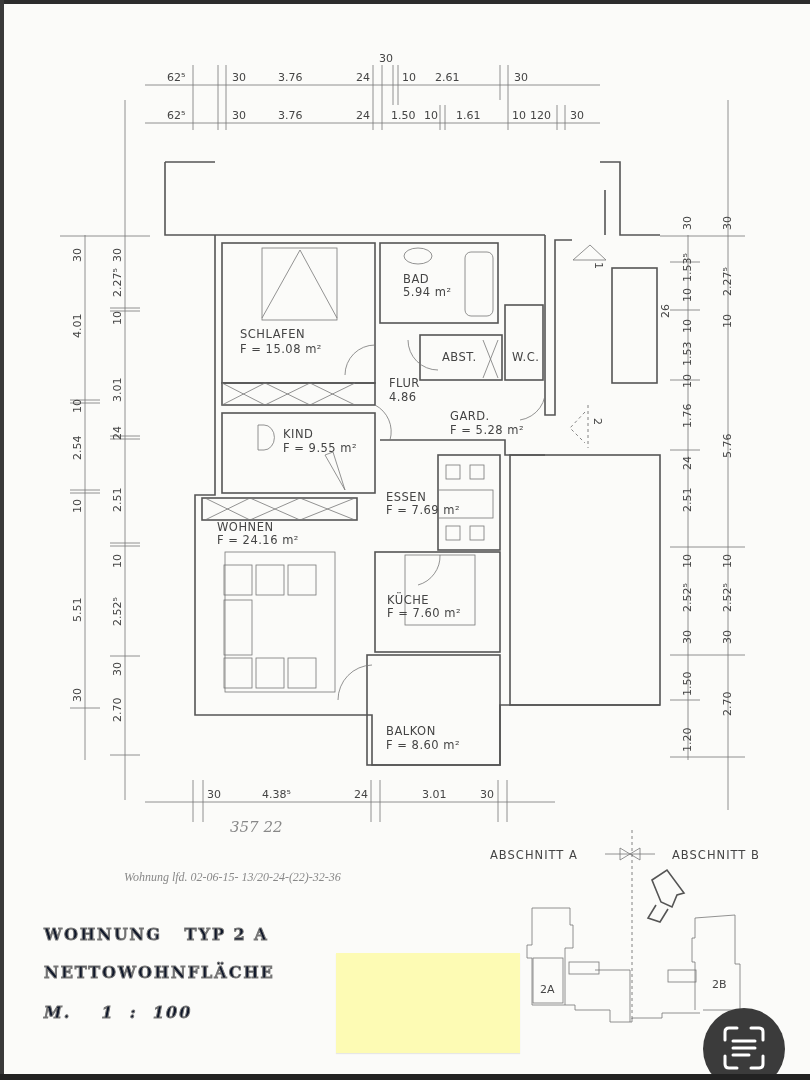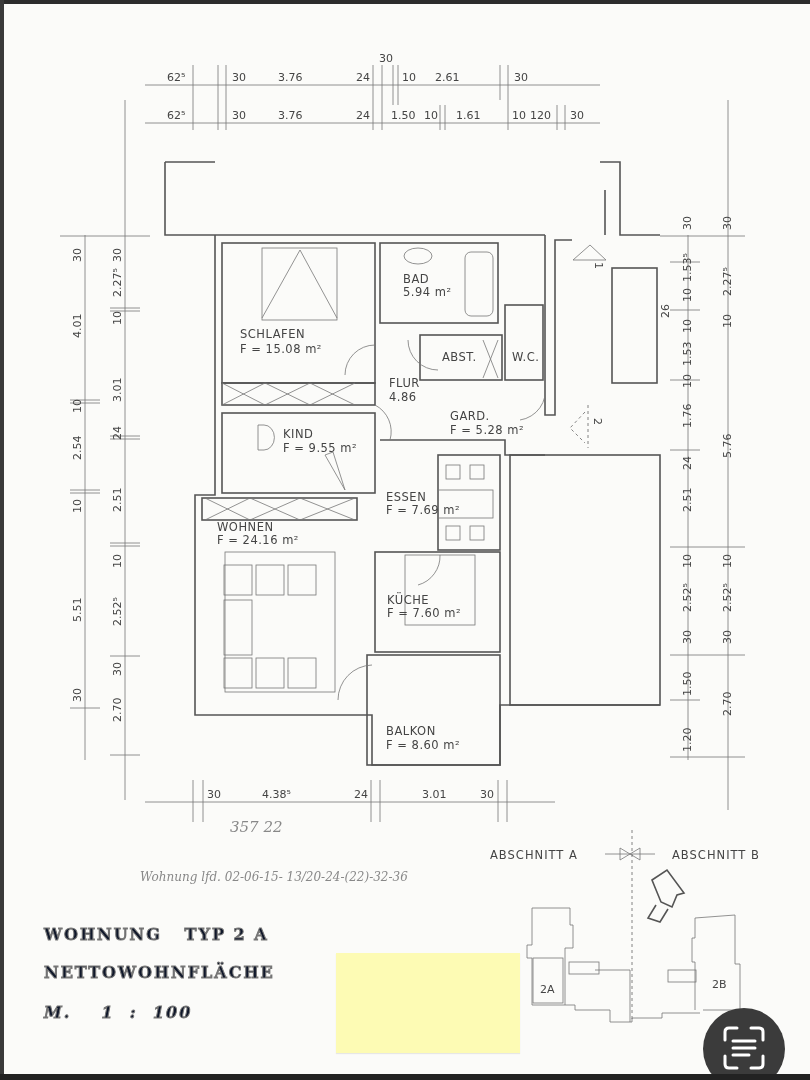--- a/index.html
+++ b/index.html
@@ -287,21 +287,21 @@
     <polyline class="thin" points="595,970 630,970 630,1022"></polyline>
     <rect class="thin" x="668" y="970" width="28" height="12"></rect>
     <polyline class="thin" points="695,918 735,915 735,964 740,964 740,1010 703,1010"></polyline>
     <polyline class="thin" points="695,918 695,938 692,938 692,962 695,962 695,1010"></polyline>
     <text class="dim" x="540" y="993">2A</text>
     <text class="dim" x="712" y="988">2B</text>
   </g>
 </svg>
 
 <div class="handnote" style="left:230px;top:818px;font-size:15px;text-align:right;">357 22</div>
-<div class="handnote" style="left:140px;top:870px;font-size:12px;">Wohnung lfd. 02-06-15- 13/20-24-(22)-32-36</div>
+<div class="handnote" style="left:124px;top:870px;font-size:12px;font-family:Liberation Serif, serif;">Wohnung lfd. 02-06-15- 13/20-24-(22)-32-36</div>
 
 <div class="title" style="top:925px;">WOHNUNG   TYP 2 A</div>
 <div class="title" style="top:963px;text-align:right;">NETTOWOHNFLÄCHE</div>
 <div class="title" style="top:1003px;font-style:italic;">M.    1  :  100</div>
 
 <div class="sticky"></div>
 
 <div class="scanbtn">
   <svg width="82" height="82">
     <g stroke="#fff" stroke-width="3" fill="none" stroke-linecap="round">

